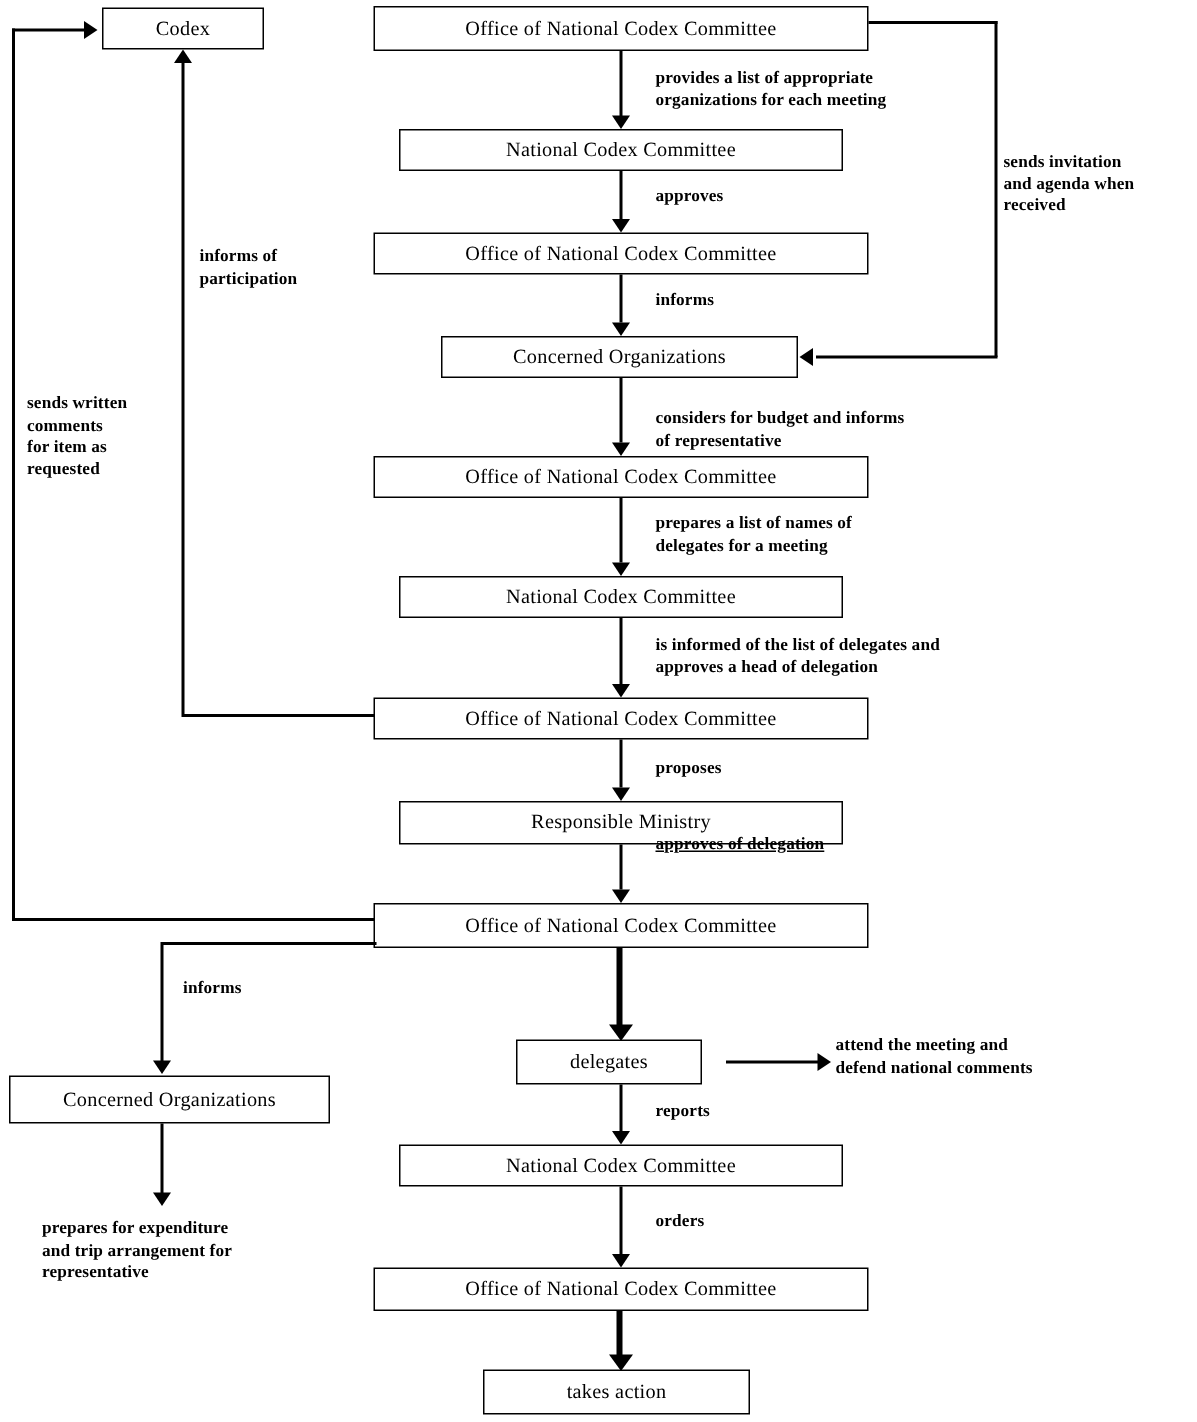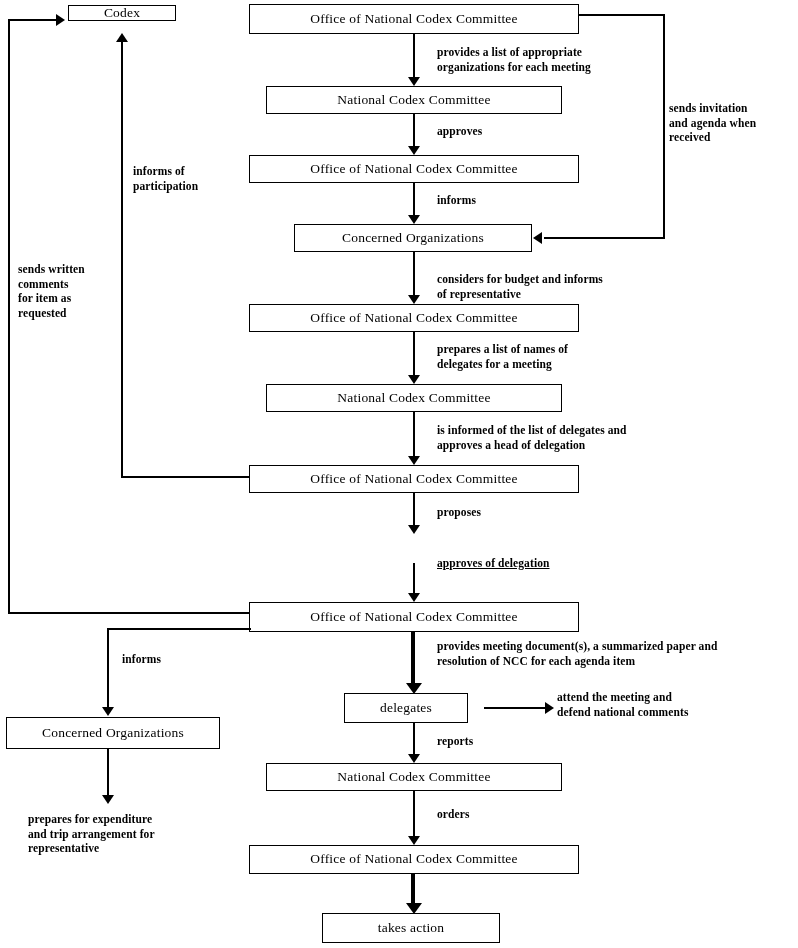--- a/index.html
+++ b/index.html
@@ -74,21 +74,21 @@
     border-top: 6px solid transparent;
     border-bottom: 6px solid transparent;
     border-left: 9px solid #000;
   }
 </style>
 </head>
 <body>
 
 <div id="canvas">
 
-  <div class="node" style="left:68px; top:5px; width:108px; height:16px;">
+  <div class="node" style="left:68px; top:5px; width:108px; height:28px;">
     <span>Codex</span>
   </div>
 
   <div class="node" style="left:249px; top:4px; width:330px; height:30px;">
     <span>Office of National Codex Committee</span>
   </div>
 
   <div class="node" style="left:266px; top:86px; width:296px; height:28px;">
     <span>National Codex Committee</span>
   </div>
@@ -106,20 +106,23 @@
   </div>
 
   <div class="node" style="left:266px; top:384px; width:296px; height:28px;">
     <span>National Codex Committee</span>
   </div>
 
   <div class="node" style="left:249px; top:465px; width:330px; height:28px;">
     <span>Office of National Codex Committee</span>
   </div>
 
+  <div class="node" style="left:266px; top:534px; width:296px; height:29px;">
+    <span>Responsible Ministry</span>
+  </div>
 
   <div class="node" style="left:249px; top:602px; width:330px; height:30px;">
     <span>Office of National Codex Committee</span>
   </div>
 
   <div class="node" style="left:6px; top:717px; width:214px; height:32px;">
     <span>Concerned Organizations</span>
   </div>
 
   <div class="node" style="left:344px; top:693px; width:124px; height:30px;">
@@ -223,22 +226,20 @@
 
   <div class="lbl" style="left:18px; top:262px;">sends written
 comments
 for item as
 requested</div>
 
   <div class="lbl" style="left:437px; top:505px;">proposes</div>
 
   <div class="lbl" style="left:437px; top:556px;text-decoration:underline;">approves of delegation</div>
 
-  <div class="lbl" style="left:437px; top:639px;">provides meeting document(s), a summarized paper and
-resolution of NCC for each agenda item</div>
 
   <div class="lbl" style="left:122px; top:652px;">informs</div>
 
   <div class="lbl" style="left:557px; top:690px;">attend the meeting and
 defend national comments</div>
 
   <div class="lbl" style="left:437px; top:734px;">reports</div>
 
   <div class="lbl" style="left:437px; top:807px;">orders</div>
 

